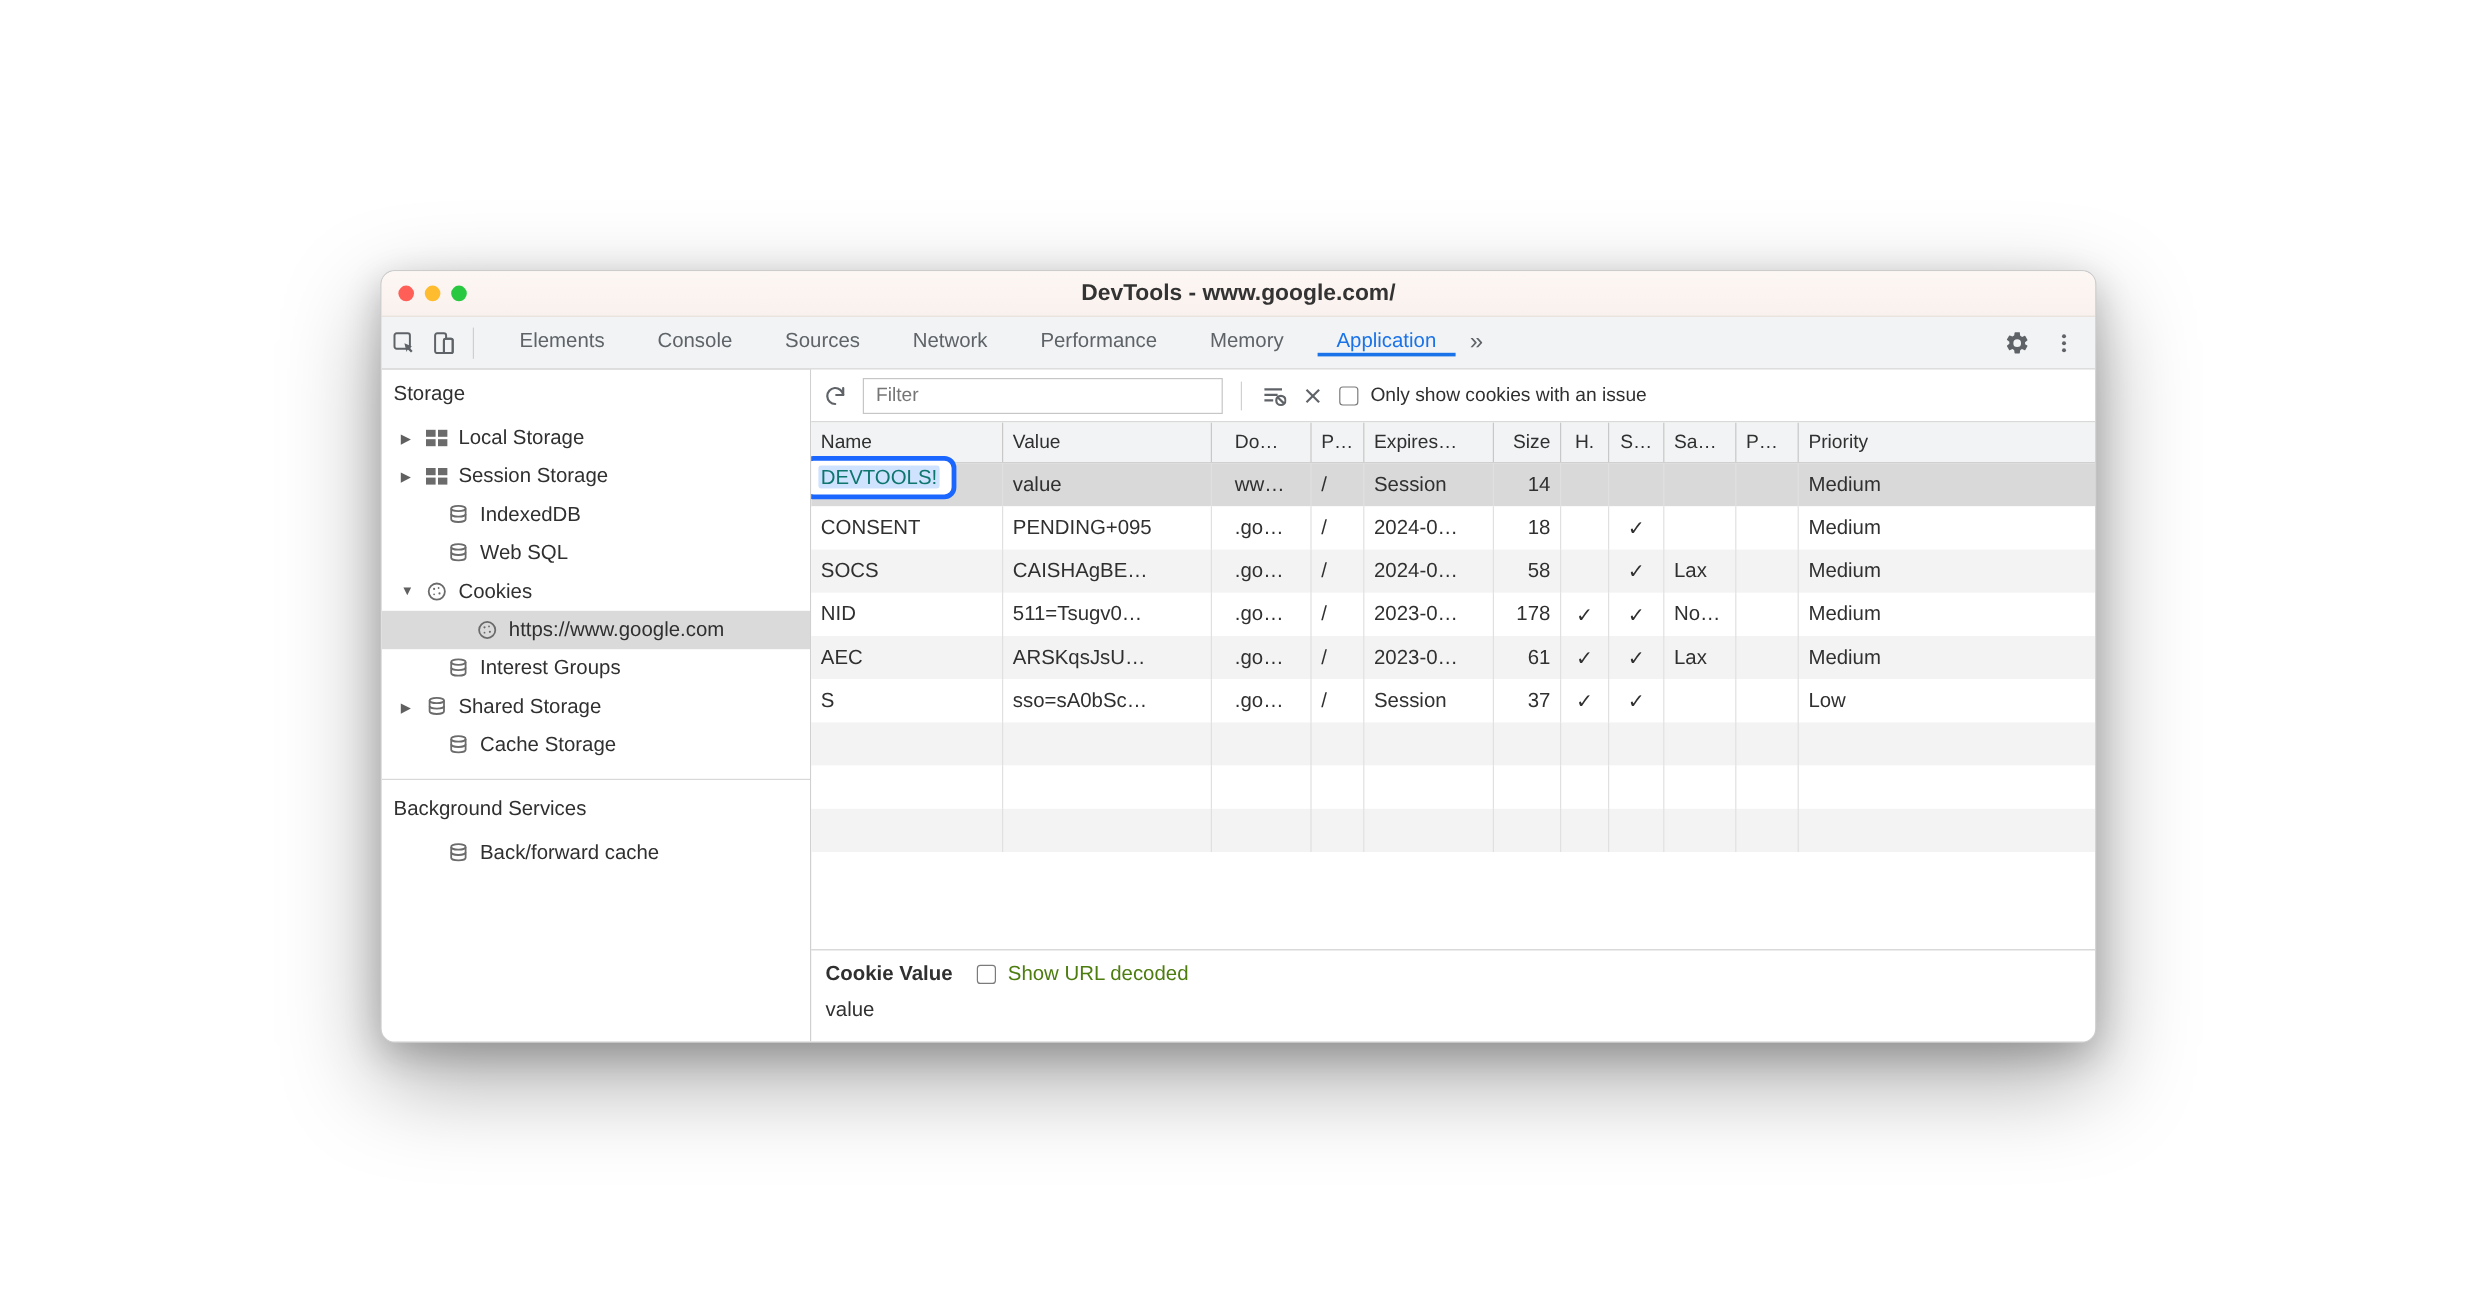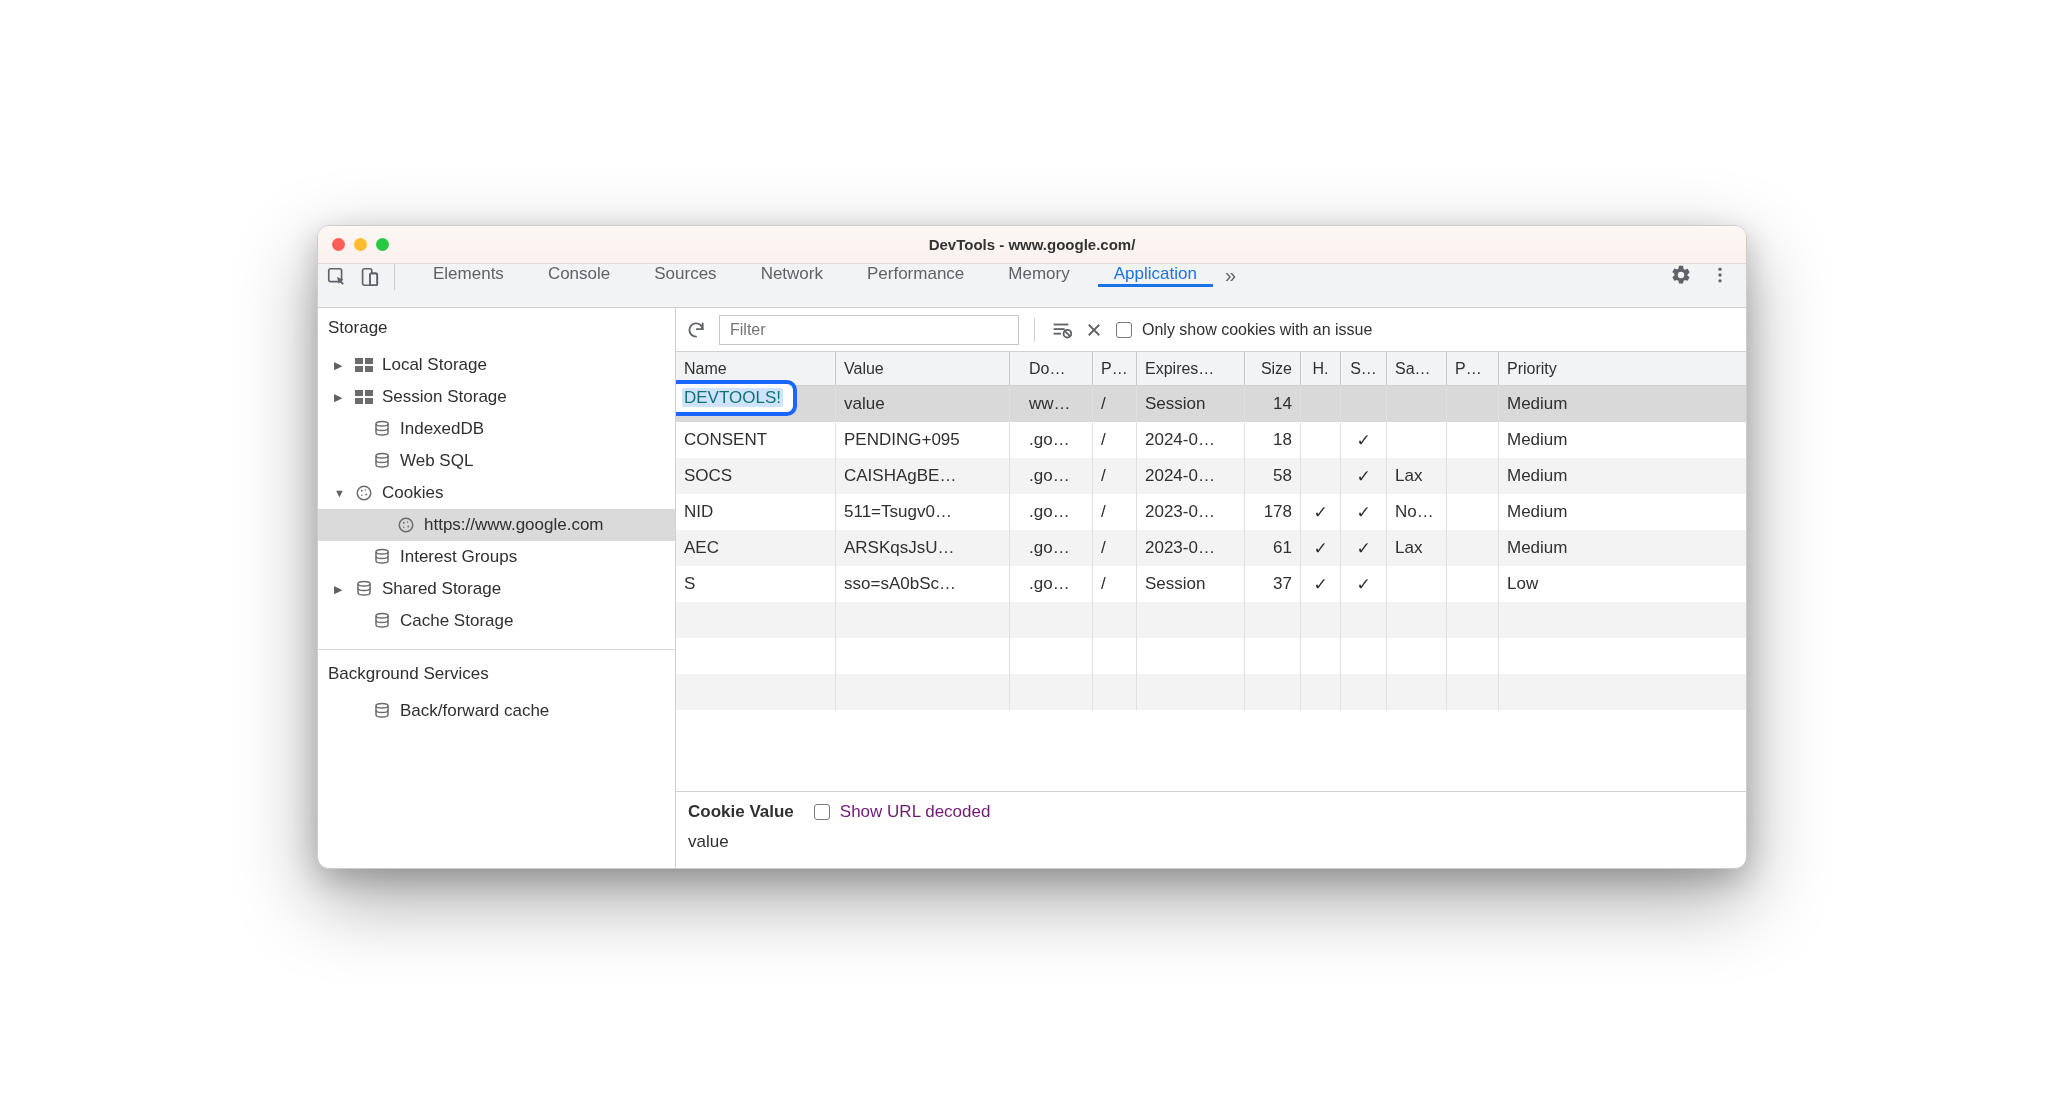--- a/index.html
+++ b/index.html
@@ -33,32 +33,32 @@
   border-bottom: 1px solid #e4dbd5;
 }
 .traffic-lights { display: flex; gap: 9px; }
 .tl { width: 13px; height: 13px; border-radius: 50%; }
 .tl.red { background: #ff5f57; }
 .tl.yellow { background: #febc2e; }
 .tl.green { background: #28c840; }
 .titlebar-title {
   position: absolute; left: 0; right: 0;
   text-align: center;
-  font-size: 15px;
+  font-size: 19px;
   font-weight: 600;
   color: #333;
   pointer-events: none;
 }
 
 .tabstrip {
   height: 44px;
   background: #f1f3f4;
   border-bottom: 1px solid #cfcfcf;
   display: flex;
-  align-items: flex-start;
+  align-items: center;
   padding: 0 8px;
 }
 .tabstrip .left-icons { display: flex; align-items: center; gap: 10px; padding-right: 18px; }
 .icon-btn { display: inline-flex; align-items: center; justify-content: center; color: #5f6368; cursor: pointer; }
 .tabs { display: flex; align-items: stretch; gap: 12px; flex: 0 0 auto; }
 .tab {
   display: flex; align-items: center; padding: 0 16px;
   font-size: 17px; color: #5f6368; cursor: pointer;
   border-bottom: 3px solid transparent;
 }
@@ -139,21 +139,21 @@
   color: #0f766e;
   font-size: 17px;
   font-weight: 400;
 }
 .editing-inner { background: #cfe3ff; padding: 0 2px; border-radius: 2px;}
 .name-col-wrap { position: relative; }
 
 .cvpane { padding: 10px 12px 16px; font-size: 17px; color: #303030; display: flex; flex-direction: column; gap: 10px; }
 .cvhead { display: flex; align-items: center; gap: 20px; }
 .cvhead .lbl { font-weight: 700; }
-.cvhead .showdec { display: flex; align-items: center; gap: 10px; color: #701a75;}
+.cvhead .showdec { display: flex; align-items: center; gap: 10px; color: #4d7c0f;}
 
 svg { display: block; }
 </style>
 </head>
 <body>
 
 <div class="window">
 
   <div class="titlebar">
     <div class="traffic-lights">

